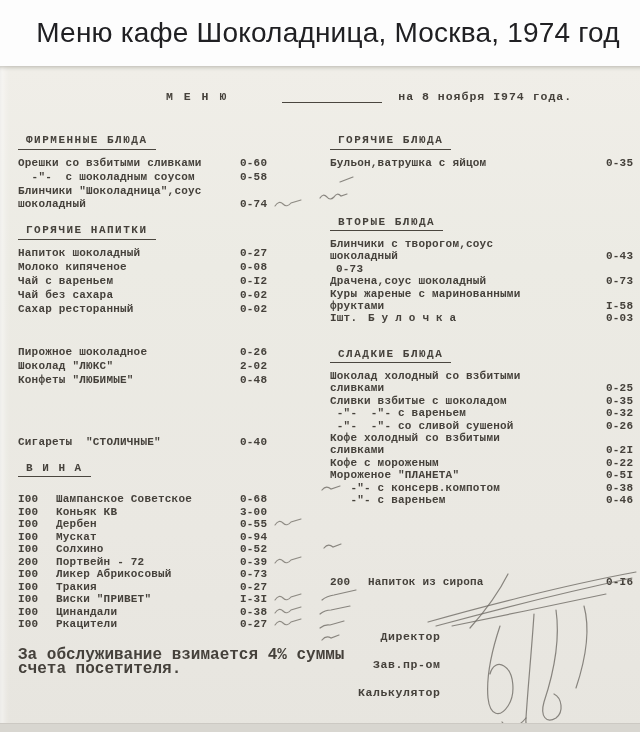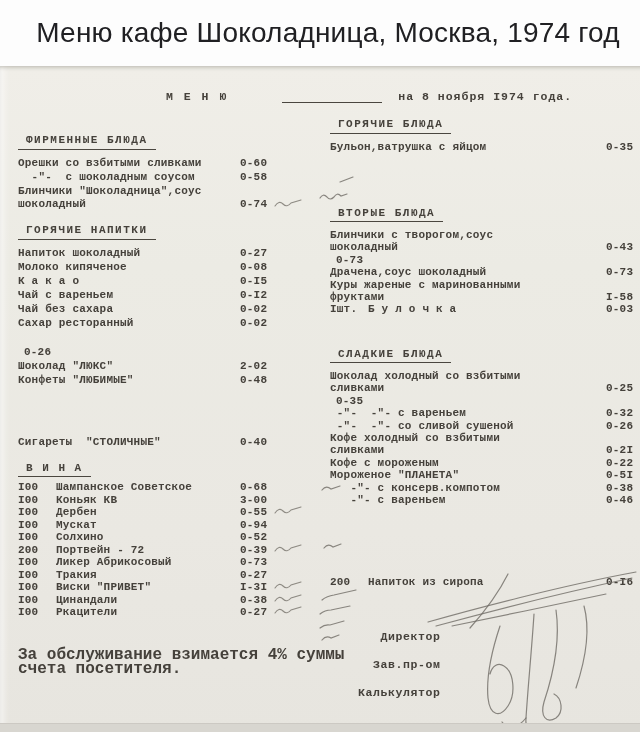--- a/index.html
+++ b/index.html
@@ -22,21 +22,21 @@
   .masthead .menu-line{width:100px;border-bottom:1.6px solid #4a463f;height:10px;
             margin:0 16px 1px 54px;}
   .masthead .menu-label{margin-left:148px;letter-spacing:2px;}
   .section{position:absolute;font-size:11px;line-height:13px;letter-spacing:.2px;}
   .section.left{left:18px;width:252px;}
   .section.right{left:330px;width:306px;}
   .section.tight{line-height:12px;}
   .heading{margin-bottom:7px;}
   .heading .ht{display:inline-block;border-bottom:1.6px solid #4a463f;padding:0 8px 2px;
                letter-spacing:1.5px;}
-  .hgap-big .heading{margin-bottom:4px;text-decoration:underline;}
+  .hgap-big .heading{margin-bottom:16px;text-decoration:underline;}
   .row{display:flex;align-items:flex-end;position:relative;margin-bottom:1px;}
   .section.tight .row{margin-bottom:.5px;}
   .qty{flex:none;width:38px;}
   .nm{flex:1;white-space:pre-wrap;}
   .pr{flex:none;margin-left:6px;min-width:30px;}
   .mark{position:absolute;right:-34px;bottom:1px;width:30px;height:14px;}
   .mark svg{display:block;}
   .service-note{position:absolute;left:18px;top:582px;width:330px;font-size:16px;
                 line-height:14px;white-space:pre-wrap;}
   .sig-titles{position:absolute;left:358px;top:564px;font-size:11.5px;line-height:13px;}
@@ -85,38 +85,35 @@
           <div class="heading"><span class="ht">ГОРЯЧИЕ НАПИТКИ</span></div>
           <div class="row">
             <span class="nm">Напиток шоколадный</span>
             <span class="pr">0-27</span>
           </div>
           <div class="row">
             <span class="nm">Молоко кипяченое</span>
             <span class="pr">0-08</span>
           </div>
           <div class="row">
-            <span class="nm">К а к а о</span>
-            <span class="pr">0-I5</span>
-          </div>
-          <div class="row">
             <span class="nm">Чай с вареньем</span>
             <span class="pr">0-I2</span>
           </div>
           <div class="row">
             <span class="nm">Чай без сахара</span>
             <span class="pr">0-02</span>
           </div>
           <div class="row">
             <span class="nm">Сахар ресторанный</span>
             <span class="pr">0-02</span>
           </div>
         </div>
         <div class="section left" style="top: 280px;">
           <div class="row">
+            <span class="nm">Пирожное шоколадное</span>
             <span class="pr">0-26</span>
           </div>
           <div class="row">
             <span class="nm">Шоколад "ЛЮКС"</span>
             <span class="pr">2-02</span>
           </div>
           <div class="row">
             <span class="nm">Конфеты "ЛЮБИМЫЕ"</span>
             <span class="pr">0-48</span>
           </div>
@@ -205,28 +202,28 @@
             <span class="pr">0-27</span>
             <span class="mark">
               <svg width="30" height="14" viewBox="0 0 30 14">
                 <path d="M1,10 q4,-6 8,-2 q4,4 8,-1 l10,-3" fill="none" stroke="#77736c" stroke-width="1.1" stroke-linecap="round" opacity=".8"></path>
               </svg>
             </span>
           </div>
         </div>
       </div>
     <div id="right-col">
-        <div class="section right" style="top: 52px;">
+        <div class="section right" style="top: 68px;">
           <div class="heading"><span class="ht">ГОРЯЧИЕ БЛЮДА</span></div>
           <div class="row">
             <span class="nm">Бульон,ватрушка с яйцом</span>
             <span class="pr">0-35</span>
           </div>
         </div>
-        <div class="section right tight" style="top: 141px;">
+        <div class="section right tight" style="top: 150px;">
           <div class="heading"><span class="ht">ВТОРЫЕ БЛЮДА</span></div>
           <div class="row">
             <span class="nm">Блинчики с творогом,соус
 шоколадный</span>
             <span class="pr">0-43</span>
           </div>
           <div class="row">
             <span class="pr">0-73</span>
           </div>
           <div class="row">
@@ -245,20 +242,21 @@
           </div>
         </div>
         <div class="section right tight" style="top: 282px;">
           <div class="heading"><span class="ht">СЛАДКИЕ БЛЮДА</span></div>
           <div class="row">
             <span class="nm">Шоколад холодный со взбитыми
 сливками</span>
             <span class="pr">0-25</span>
           </div>
           <div class="row">
+            <span class="nm">Сливки взбитые с шоколадом</span>
             <span class="pr">0-35</span>
           </div>
           <div class="row">
             <span class="nm"> -"-  -"- с вареньем</span>
             <span class="pr">0-32</span>
           </div>
           <div class="row">
             <span class="nm"> -"-  -"- со сливой сушеной</span>
             <span class="pr">0-26</span>
           </div>

